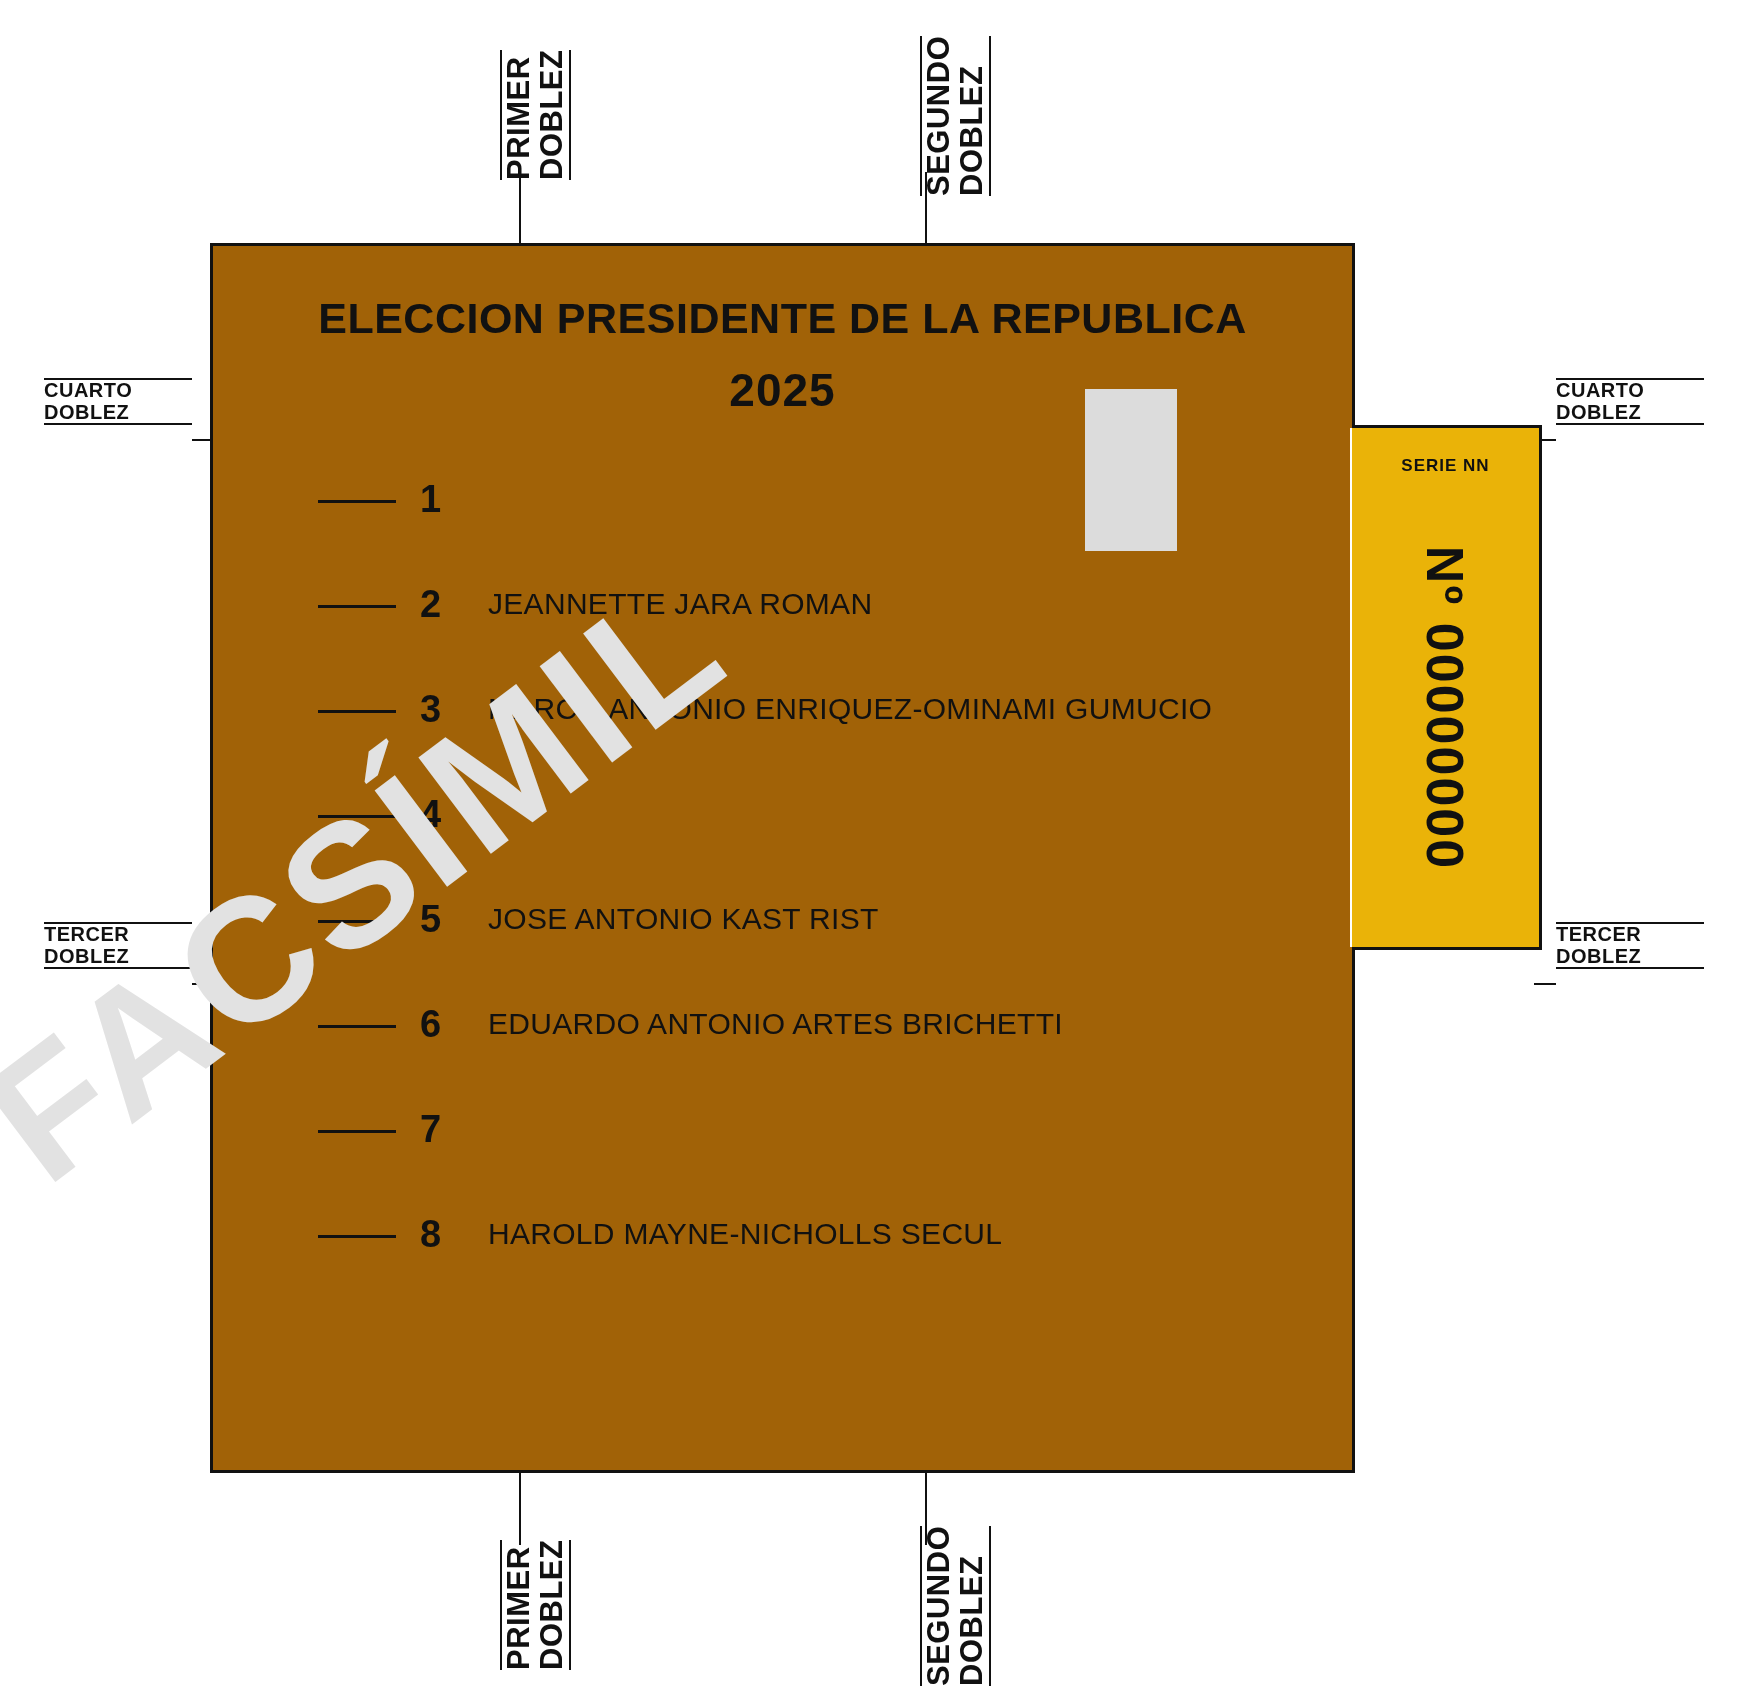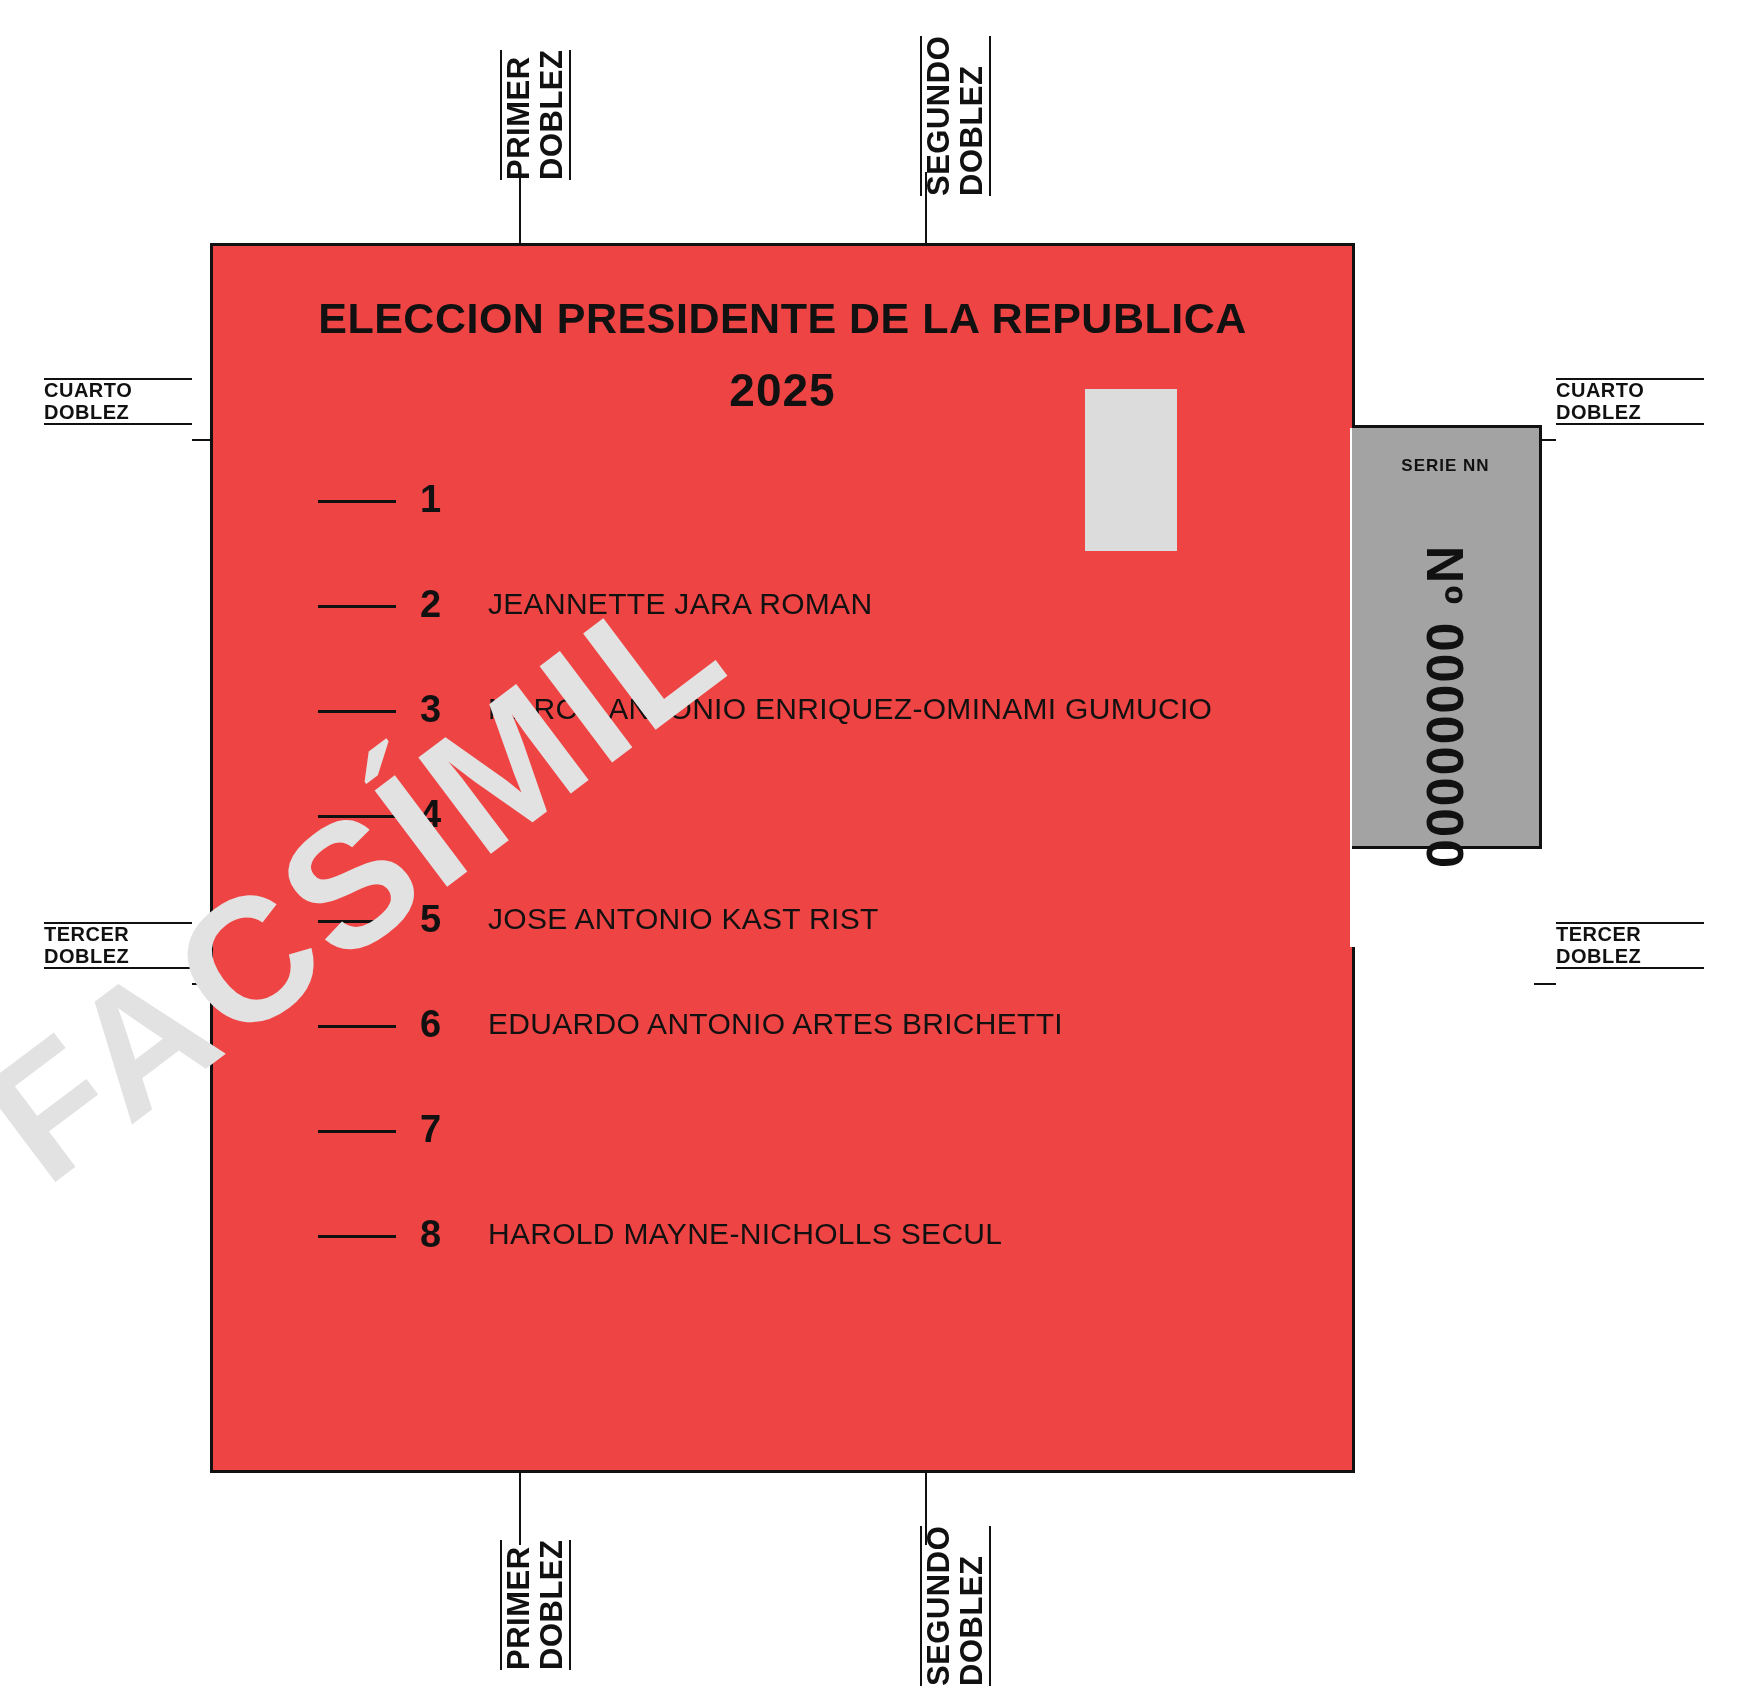--- a/index.html
+++ b/index.html
@@ -57,34 +57,34 @@
 
   
   #ballot {
     position: absolute;
     left: 210px;
     top: 243px;
     width: 1145px;
     height: 1230px;
     border: 3px solid #111111;
     box-sizing: border-box;
-    background: #ef4444;
+    background: #a16207;
   }
 
   
   #stub {
     position: absolute;
     left: 1352px;
     top: 425px;
     width: 190px;
-    height: 424px;
+    height: 525px;
     border: 3px solid #111111;
     border-left: none;
     box-sizing: border-box;
-    background: #a3a3a3;
+    background: #eab308;
   }
   
   #stub-notch {
     position: absolute;
     left: 1350px;
     top: 428px;
     width: 8px;
     height: 519px;
     background: #ffffff;
   }

